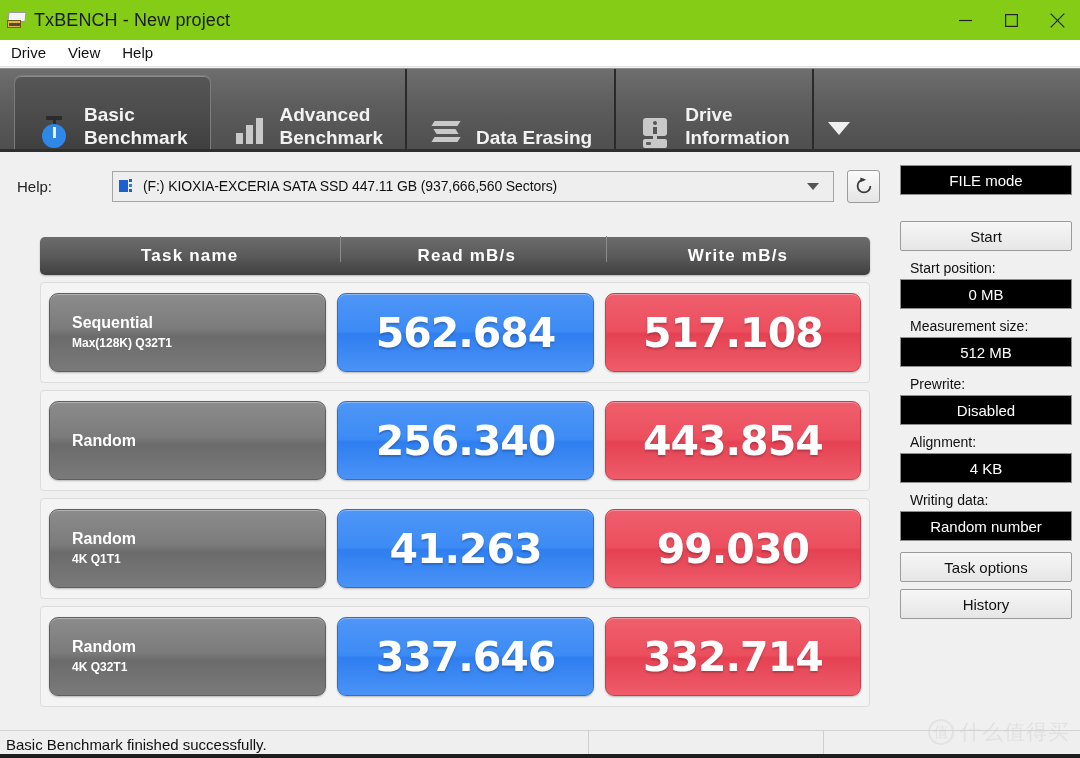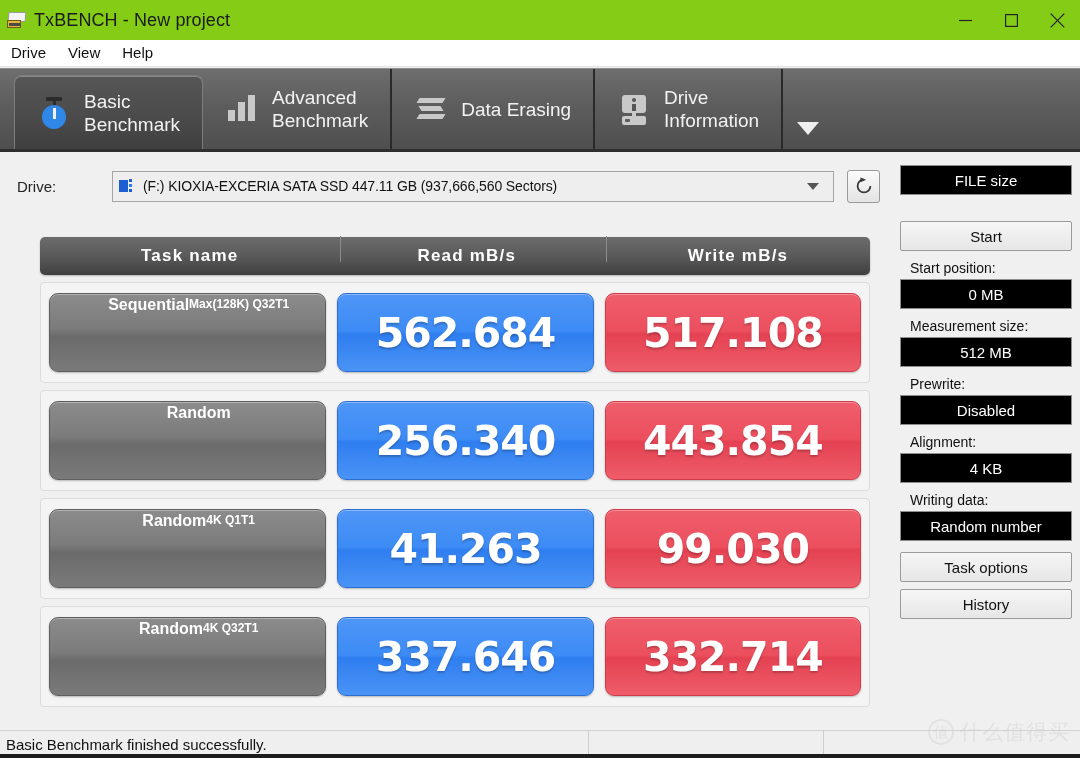--- a/index.html
+++ b/index.html
@@ -63,23 +63,24 @@
 
   
   .tabbar {
     position: absolute; left: 0; top: 68px; width: 1080px; height: 84px;
     background: linear-gradient(to bottom, #6e6e6e 0%, #5d5d5d 45%, #4f4f4f 100%);
     border-top: 1px solid #8d8d8d;
     border-bottom: 3px solid #2f2f2f;
     display: flex; align-items: stretch;
   }
   .tab {
-    display: flex; align-items: center; gap: 13px;
-    padding: 7px 22px; position: relative;
+    display: flex; align-items: flex-end; gap: 13px;
+    padding: 0 22px; position: relative;
     border-right: 2px solid #2a2a2a;
+    font-weight: bold;
   }
   .tab.active {
     margin: 6px 0 0 14px;
     background: linear-gradient(to bottom, #565656 0%, #4b4b4b 55%, #3f3f3f 100%);
     border: 1px solid #7d7d7d;
     border-bottom: none;
     border-radius: 7px 7px 0 0;
     box-shadow: inset 0 1px 0 #8a8a8a;
     border-right: 1px solid #7d7d7d;
   }
@@ -217,21 +218,21 @@
     height: 101px; margin-top: 7px;
     background: #f4f4f4; border: 1px solid #dcdcdc; border-radius: 4px;
     display: flex; align-items: center; padding: 0 8px;
   }
   .cell-task {
     width: 280px; height: 79px; margin-right: 11px;
     border-radius: 9px;
     background: linear-gradient(to bottom, #8c8c8c 0%, #7b7b7b 45%, #6b6b6b 55%, #7a7a7a 100%);
     border: 1px solid #5e5e5e;
     box-shadow: inset 0 1px 0 rgba(255,255,255,.33), 0 1px 2px rgba(0,0,0,.25);
-    display: flex; flex-direction: row; justify-content: center;
+    display: flex; flex-direction: column; justify-content: center;
     padding-left: 22px;
   }
   .task-l1 { color: #fff; font-size: 16px; font-weight: bold; line-height: 21px; }
   .task-l2 { color: #fff; font-size: 12px; font-weight: bold; line-height: 21px; }
   .cell-val {
     width: 259px; height: 79px; margin-right: 11px; border-radius: 9px;
     display: flex; align-items: center; justify-content: center;
     box-shadow: inset 0 1px 0 rgba(255,255,255,.33), 0 1px 2px rgba(0,0,0,.25);
   }
   .cell-val:last-child { margin-right: 0; }
@@ -387,21 +388,21 @@
     </div>
 
     <div class="tab-more">
       <div class="caret-down"></div>
     </div>
   </div>
 
   <div class="content">
 
     <div class="drive-row">
-      <div class="drive-label">Drive:</div>
+      <div class="drive-label">Help:</div>
       <div class="drive-combo">
         <div class="drive-combo-icon">
           <div class="dci-a"></div>
             <div class="dci-b"></div>
             <div class="dci-c"></div>
             <div class="dci-d"></div>
         </div>
         <div class="drive-text">(F:) KIOXIA-EXCERIA SATA SSD  447.11 GB (937,666,560 Sectors)</div>
         <div class="combo-arrow"></div>
       </div>
@@ -466,21 +467,21 @@
         <div class="cell-val cell-read">
           <span class="val-text">337.646</span>
         </div>
         <div class="cell-val cell-write">
           <span class="val-text">332.714</span>
         </div>
       </div>
     </div>
 
     <div class="sidebar">
-      <div class="sb-dark">FILE size</div>
+      <div class="sb-dark">FILE mode</div>
       <div class="sp-26"></div>
       <div class="sb-btn">Start</div>
 
       <div class="sb-caption">Start position:</div>
       <div class="sb-dark">0 MB</div>
 
       <div class="sb-caption">Measurement size:</div>
       <div class="sb-dark">512 MB</div>
 
       <div class="sb-caption">Prewrite:</div>

